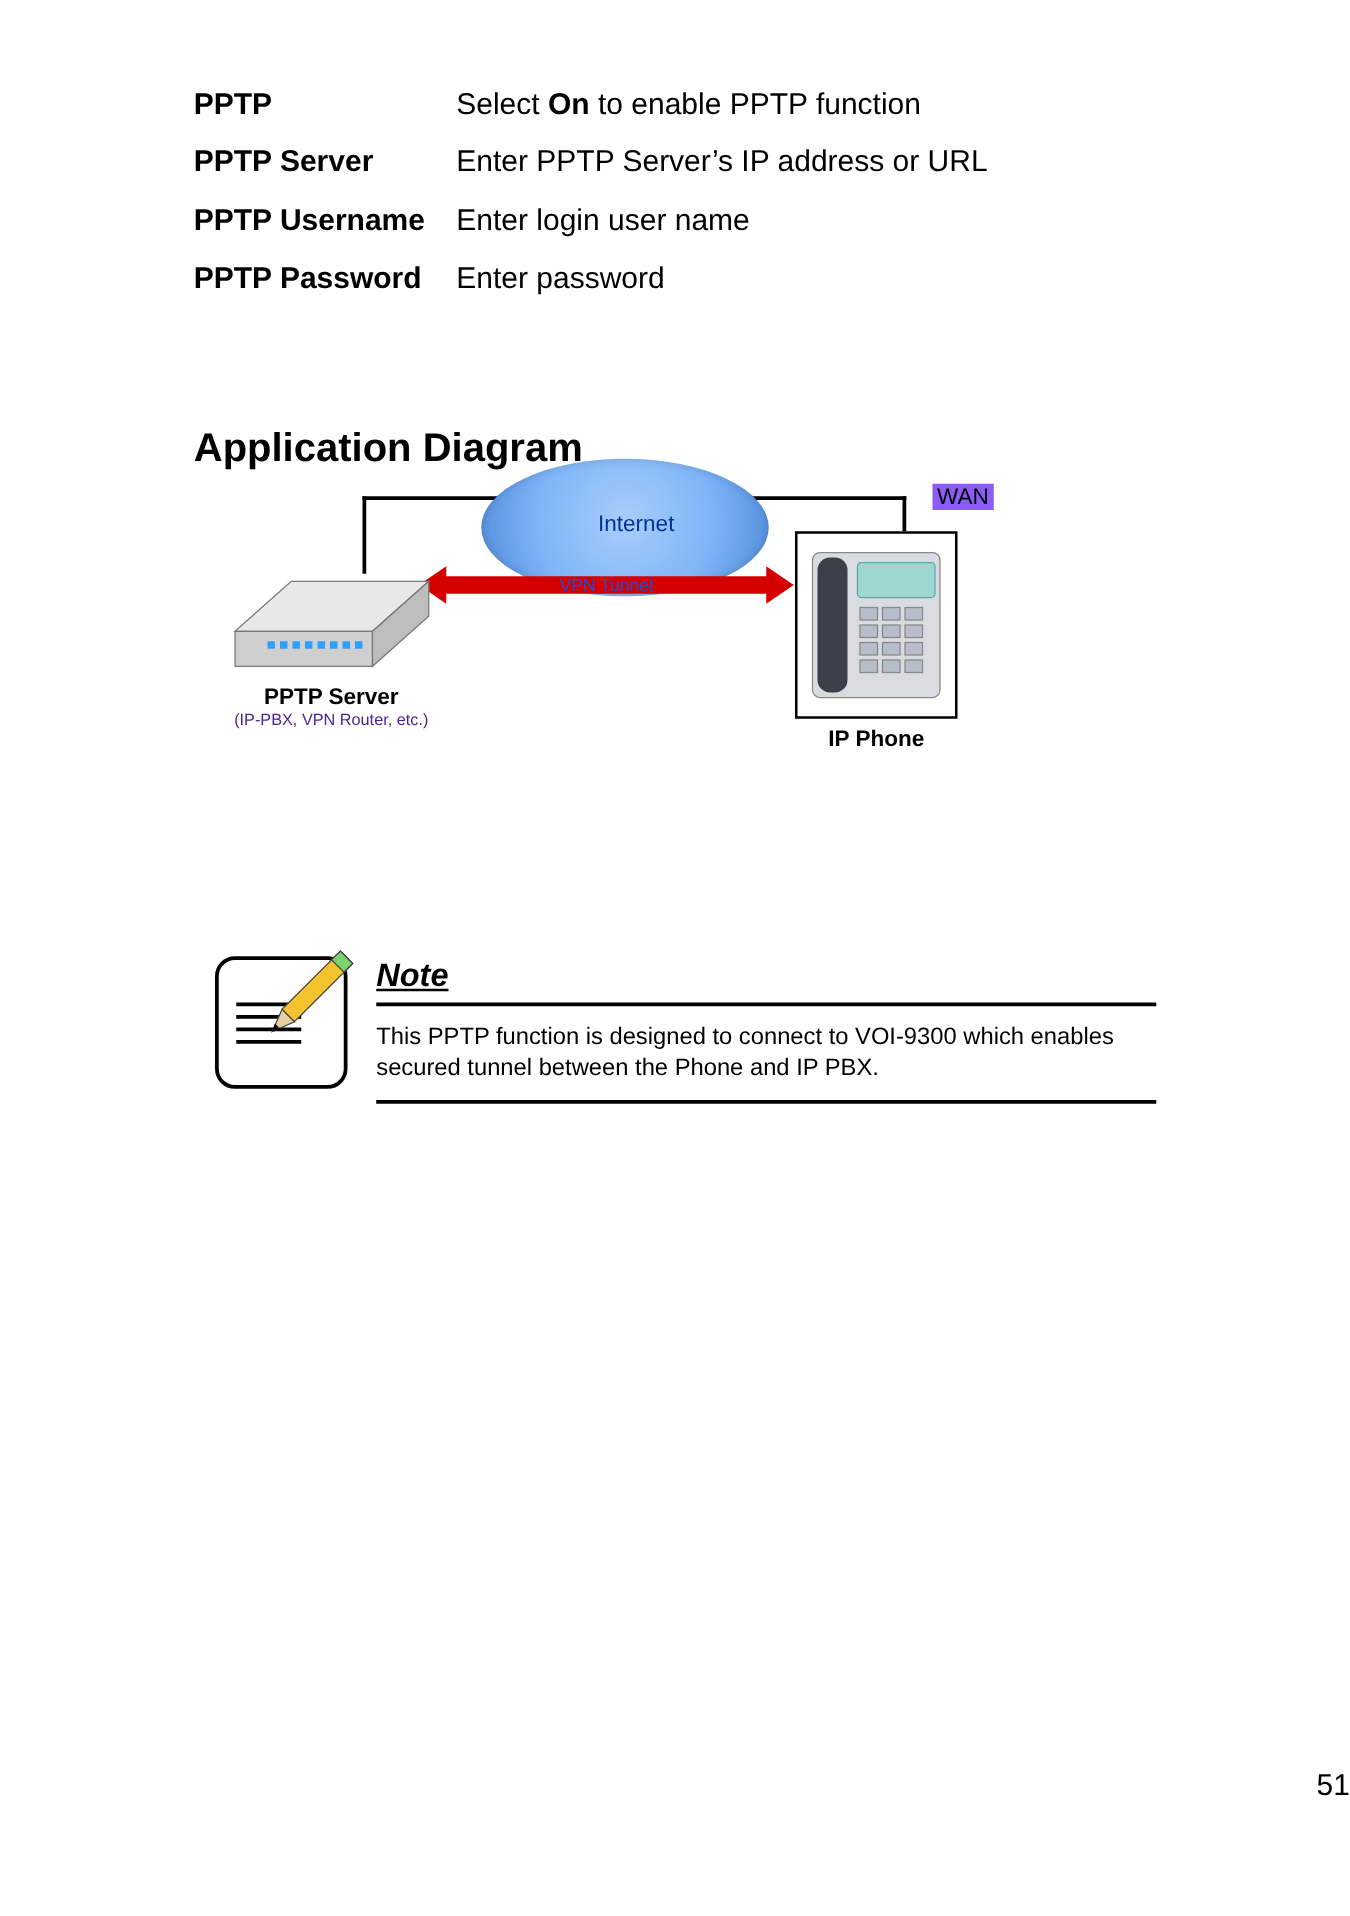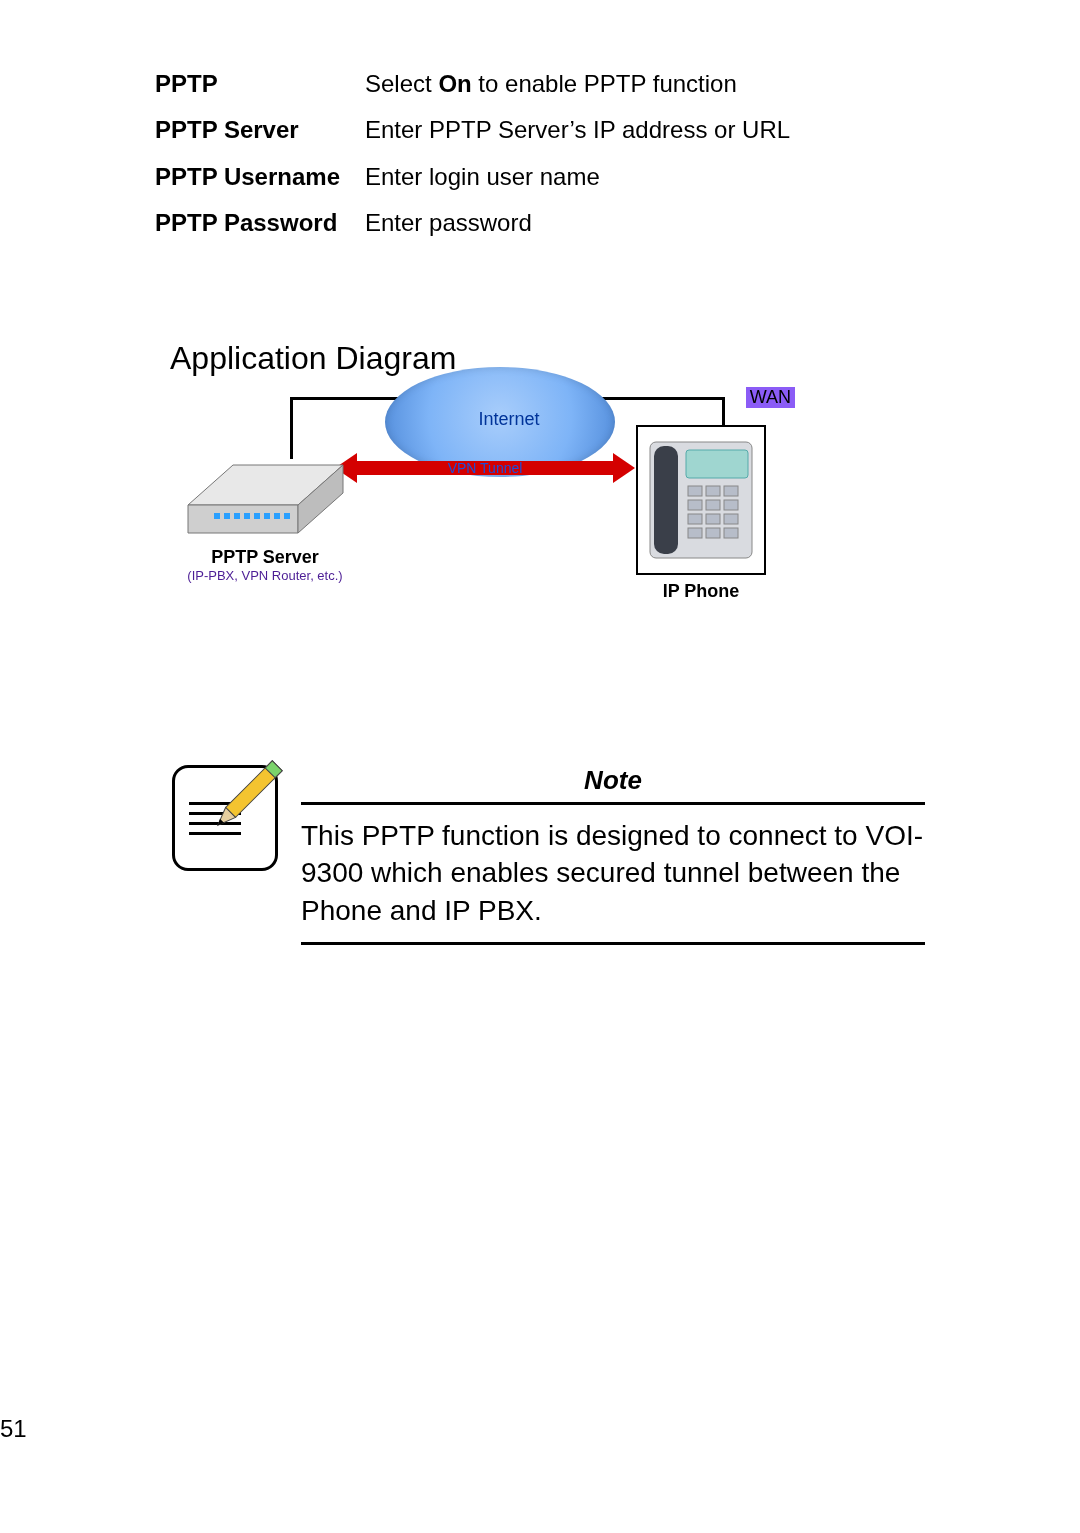--- a/index.html
+++ b/index.html
@@ -28,22 +28,21 @@
     font-size: 24px;
     line-height: 1.35;
   }
   .defs .term { font-weight: bold; }
   .defs .desc { }
 
   
   .section-heading {
     margin-top: 100px;
     font-size: 32px;
-    font-weight: normal;
-    margin-left: 15px;
+    font-weight: bold;
   }
 
   
   .diagram {
     position: relative;
     margin-top: 8px;
     width: 640px;   
     height: 260px;
     font-size: 0; 
   }
@@ -169,31 +168,32 @@
   .pencil {
     position:absolute;
     left: 24px; top: -14px;
     width: 90px; height: 90px;
   }
   .note-right { }
   .note-heading {
     font-size: 26px;
     font-style: italic;
     font-weight: bold;
-    text-align: center;
+    text-align: left;
+    text-decoration: underline;
   }
   .rule-thick { height: 3px; background:#000; margin: 6px 0 12px 0; }
-  .note-text { font-size: 28px; line-height: 1.35; }
+  .note-text { font-size: 19px; line-height: 1.35; }
   .rule-thick2 { height: 3px; background:#000; margin-top: 12px; }
 
   .page-num {
     position: absolute;
     left: 0; right: 0;
     bottom: 90px;
-    text-align: left;
+    text-align: right;
     font-size: 24px;
   }
 </style>
 </head>
 <body>
 
 <div class="page">
 
   <div class="defs">
     <div class="term">PPTP</div>

